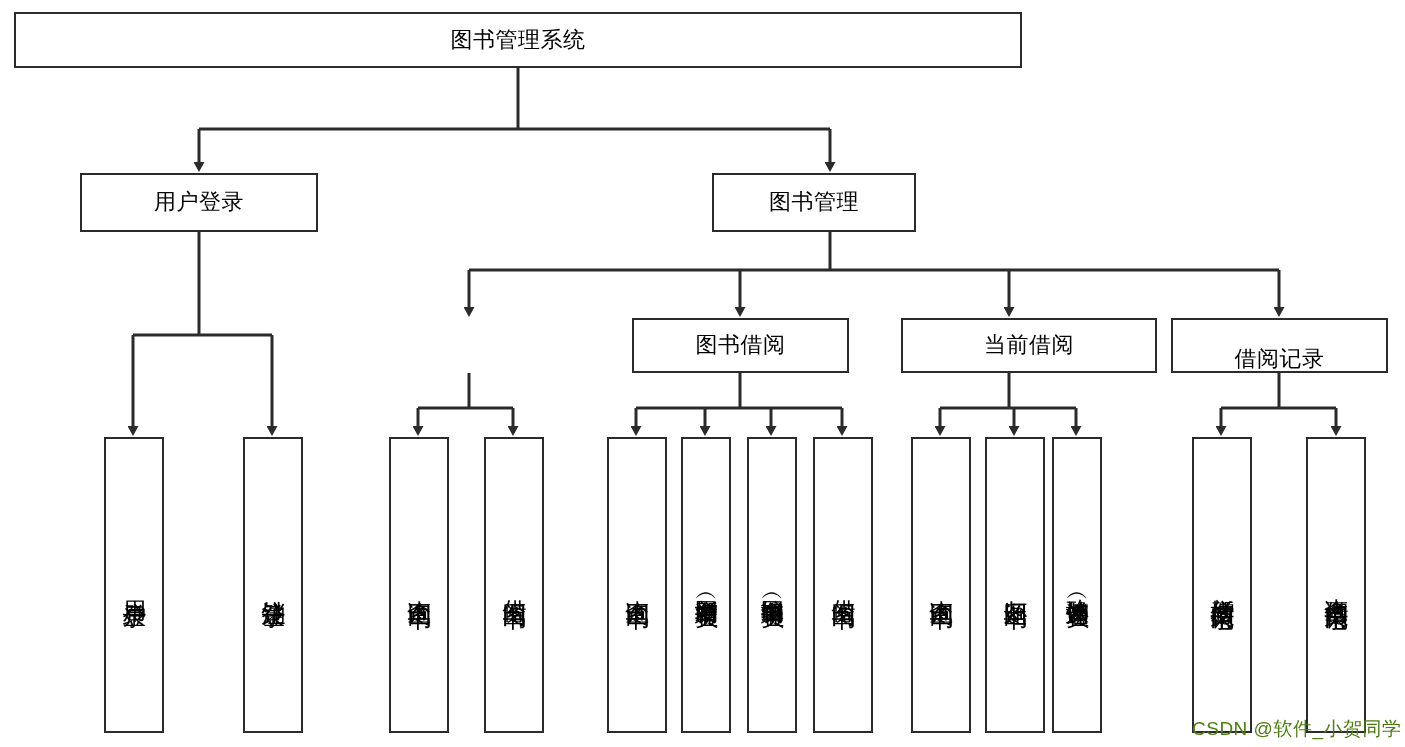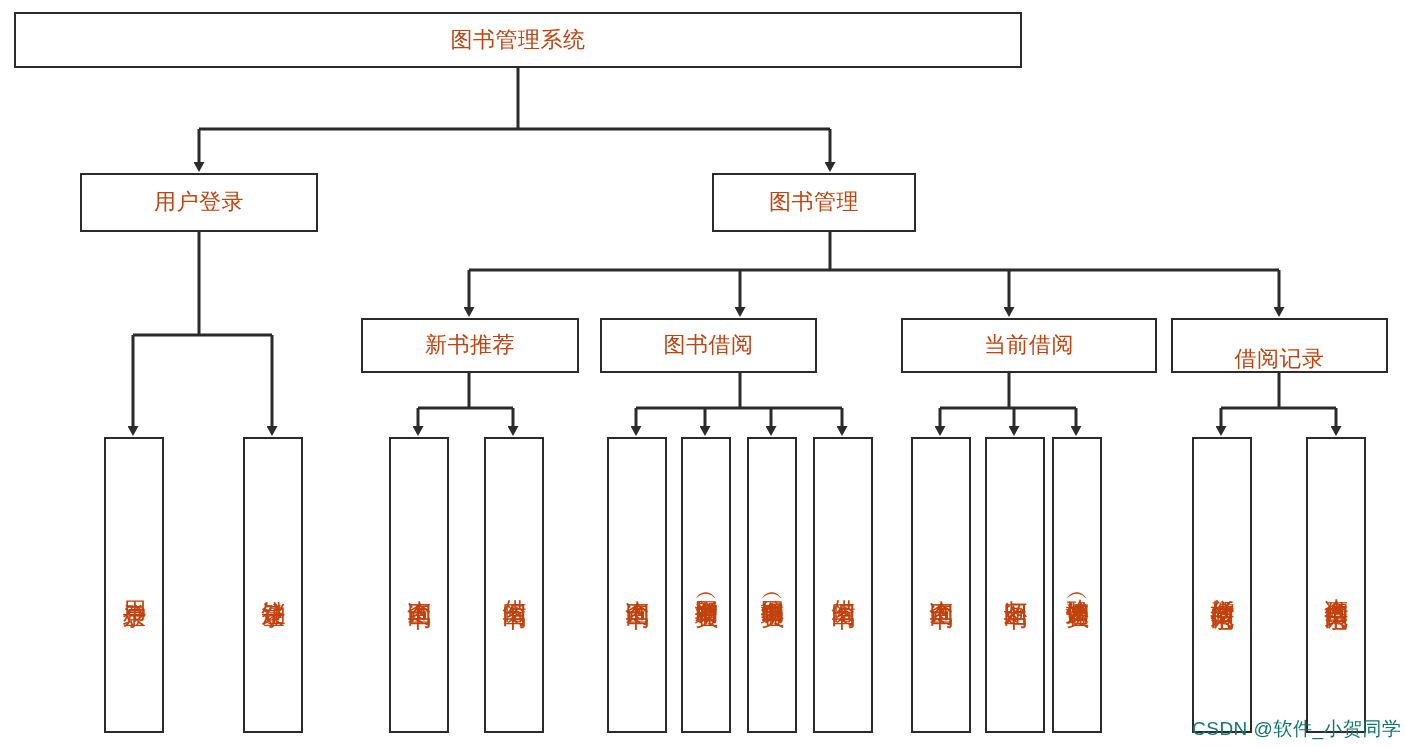--- a/index.html
+++ b/index.html
@@ -31,21 +31,21 @@
     background: #ffffff;
     display: flex;
     align-items: center;
     justify-content: center;
     color: #2e2e2e;
   }
   .node .label {
     display: block;
     text-align: center;
     letter-spacing: 0.5px;
-    color: #c2410c;
+    color: #000000;
   }
   .node.horiz .label {
     font-size: 22px;
     line-height: 1.1;
     writing-mode: horizontal-tb;
   }
   .node.root .label {
     font-size: 22px;
   }
   .node.vert {
@@ -135,24 +135,21 @@
     <span class="label">图书管理系统</span>
   </div>
 
   <div class="node horiz" style="left: 80px; top: 173px; width: 238px; height: 59px; border-color: rgb(43, 43, 43); background: rgb(255, 255, 255); color: rgb(46, 46, 46);">
     <span class="label">用户登录</span>
   </div>
   <div class="node horiz" style="left: 712px; top: 173px; width: 204px; height: 59px; border-color: rgb(43, 43, 43); background: rgb(255, 255, 255); color: rgb(46, 46, 46);">
     <span class="label">图书管理</span>
   </div>
 
-  <div class="node horiz" style="left: 361px; top: 318px; width: 218px; height: 55px; border-color: rgb(43, 43, 43); background: rgb(255, 255, 255); color: rgb(46, 46, 46);">
-    <span class="label">新书推荐</span>
-  </div>
-  <div class="node horiz" style="left: 600px; top: 318px; width: 217px; height: 55px; border-color: rgb(43, 43, 43); background: rgb(255, 255, 255); color: rgb(46, 46, 46);">
+  <div class="node horiz" style="left: 632px; top: 318px; width: 217px; height: 55px; border-color: rgb(43, 43, 43); background: rgb(255, 255, 255); color: rgb(46, 46, 46);">
     <span class="label">图书借阅</span>
   </div>
   <div class="node horiz" style="left: 901px; top: 318px; width: 256px; height: 55px; border-color: rgb(43, 43, 43); background: rgb(255, 255, 255); color: rgb(46, 46, 46);">
     <span class="label">当前借阅</span>
   </div>
   <div class="node horiz" style="left: 1171px; top: 318px; width: 217px; height: 55px; border-color: rgb(43, 43, 43); background: rgb(255, 255, 255); color: rgb(46, 46, 46); align-items: flex-end;">
     <span class="label">借阅记录</span>
   </div>
 
   <div class="node vert" style="left: 104px; top: 437px; width: 60px; height: 296px; border-color: rgb(43, 43, 43); background: rgb(255, 255, 255); color: rgb(46, 46, 46);">
@@ -188,15 +185,15 @@
   <div class="node vert narrow" style="left: 1052px; top: 437px; width: 50px; height: 296px; border-color: rgb(43, 43, 43); background: rgb(255, 255, 255); color: rgb(46, 46, 46);">
     <span class="label">确认归还（管理员）</span>
   </div>
   <div class="node vert" style="left: 1192px; top: 437px; width: 60px; height: 296px; border-color: rgb(43, 43, 43); background: rgb(255, 255, 255); color: rgb(46, 46, 46);">
     <span class="label">新增借阅记录</span>
   </div>
   <div class="node vert" style="left: 1306px; top: 437px; width: 60px; height: 296px; border-color: rgb(43, 43, 43); background: rgb(255, 255, 255); color: rgb(46, 46, 46);">
     <span class="label">查询借阅记录</span>
   </div>
 
-  <div class="watermark" style="left: 1192px; top: 716px; color: #0f766e;">CSDN @软件_小贺同学</div>
+  <div class="watermark" style="left: 1192px; top: 716px; color: #4d7c0f;">CSDN @软件_小贺同学</div>
 
 </div>
 
 </body></html>

